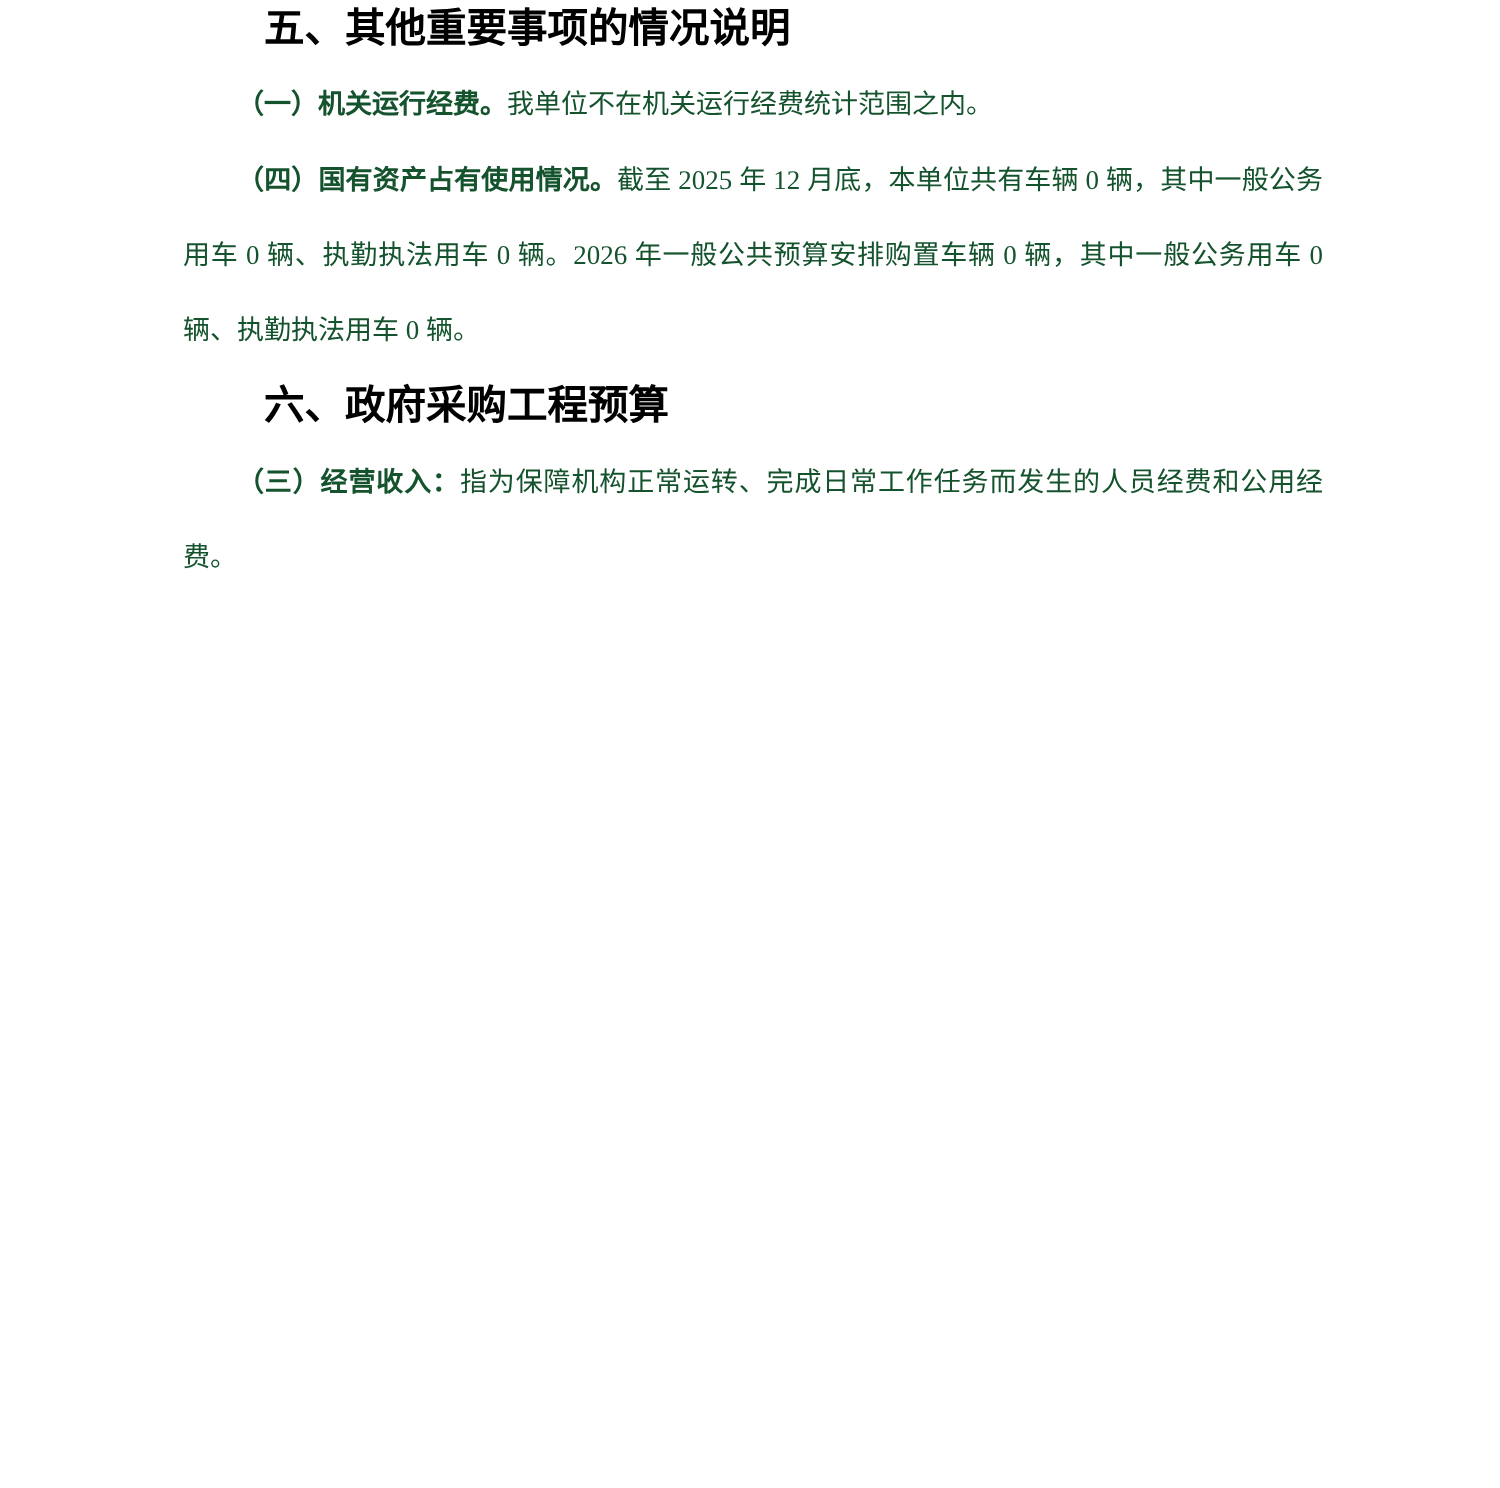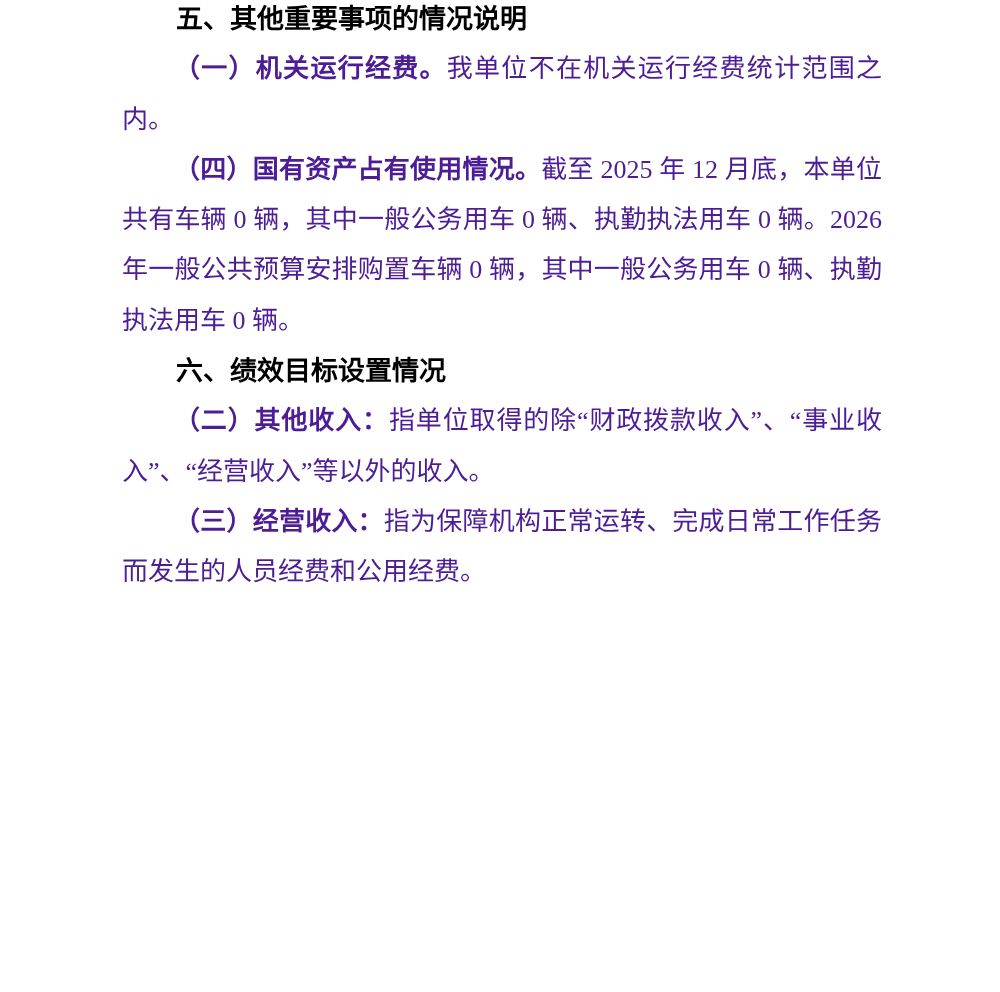--- a/index.html
+++ b/index.html
@@ -27,25 +27,25 @@
     font-weight: bold;
     font-size: 27px;
     line-height: 50.3px;
     text-indent: 2em;
     color: #000000;
     white-space: nowrap;
   }
   .para {
     margin: 0;
     font-family: "Liberation Serif", serif;
-    font-size: 26px;
+    font-size: 18px;
     line-height: 50.3px;
     text-indent: 2em;
     text-align: justify;
-    color: #4c1d95;
+    color: #14532d;
   }
   .lead {
     font-weight: bold;
   }
 </style>
 </head>
 <body>
 
 <div class="page">
 
@@ -53,21 +53,20 @@
     <h2 class="heading">五、其他重要事项的情况说明</h2>
 
     <p class="para"><span class="lead">（一）机关运行经费。</span><span>我单位不在机关运行经费统计范围之内。</span></p>
 
 
 
     <p class="para"><span class="lead">（四）国有资产占有使用情况。</span><span>截至 2025 年 12 月底，本单位共有车辆 0 辆，其中一般公务用车 0 辆、执勤执法用车 0 辆。2026 年一般公共预算安排购置车辆 0 辆，其中一般公务用车 0 辆、执勤执法用车 0 辆。</span></p>
   </section>
 
   <section>
-    <h2 class="heading">六、绩效目标设置情况</h2>
+    <h2 class="heading">六、政府采购工程预算</h2>
 
 
-    <p class="para"><span class="lead">（二）其他收入：</span><span>指单位取得的除“财政拨款收入”、“事业收入”、“经营收入”等以外的收入。</span></p>
 
     <p class="para"><span class="lead">（三）经营收入：</span><span>指为保障机构正常运转、完成日常工作任务而发生的人员经费和公用经费。</span></p>
   </section>
 
 </div>
 
 </body></html>

